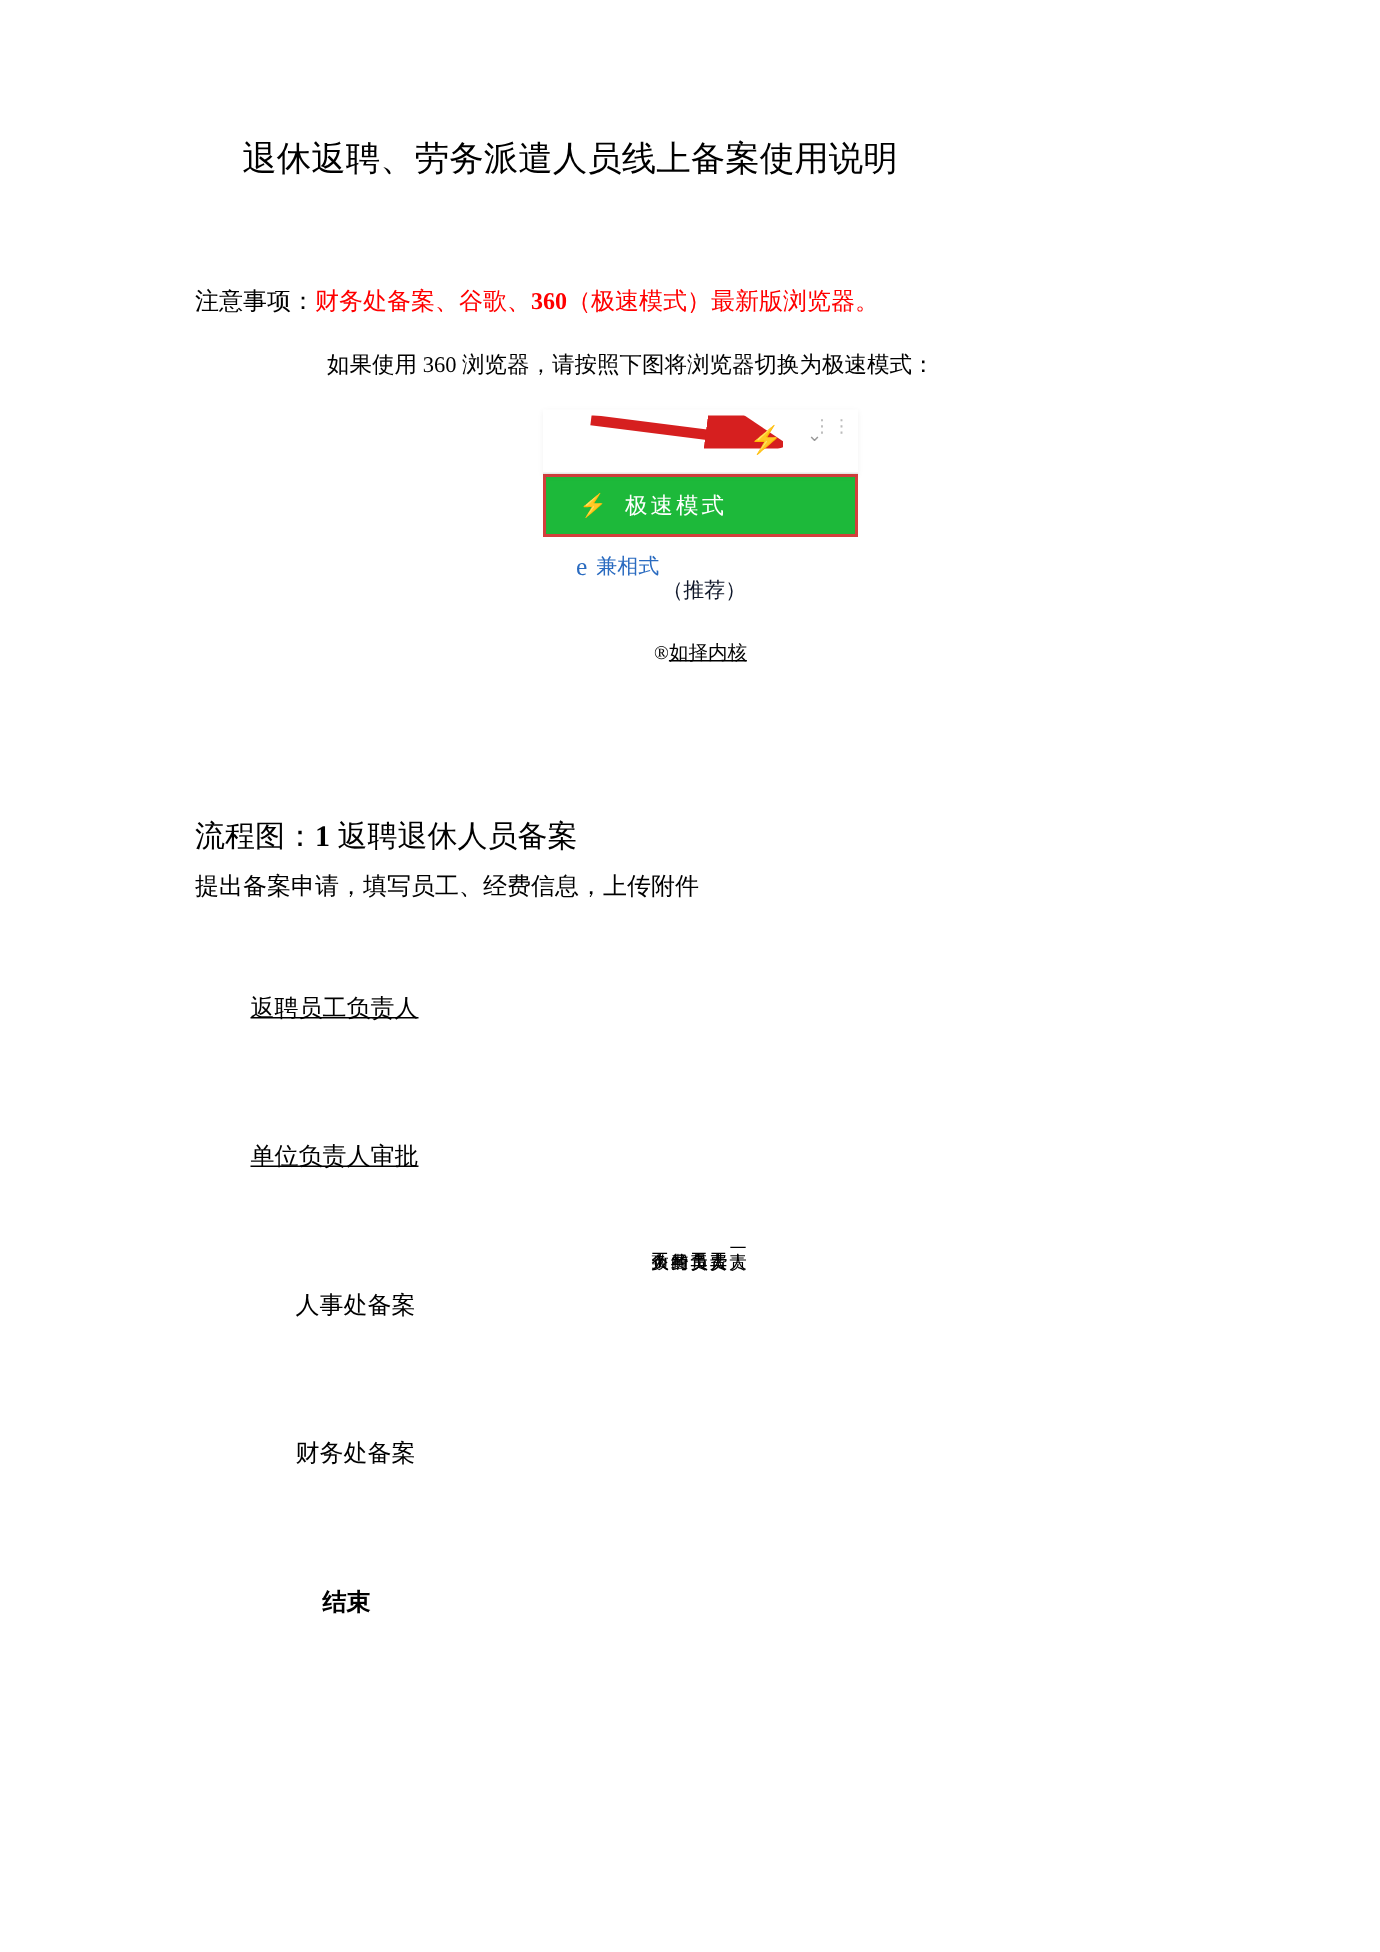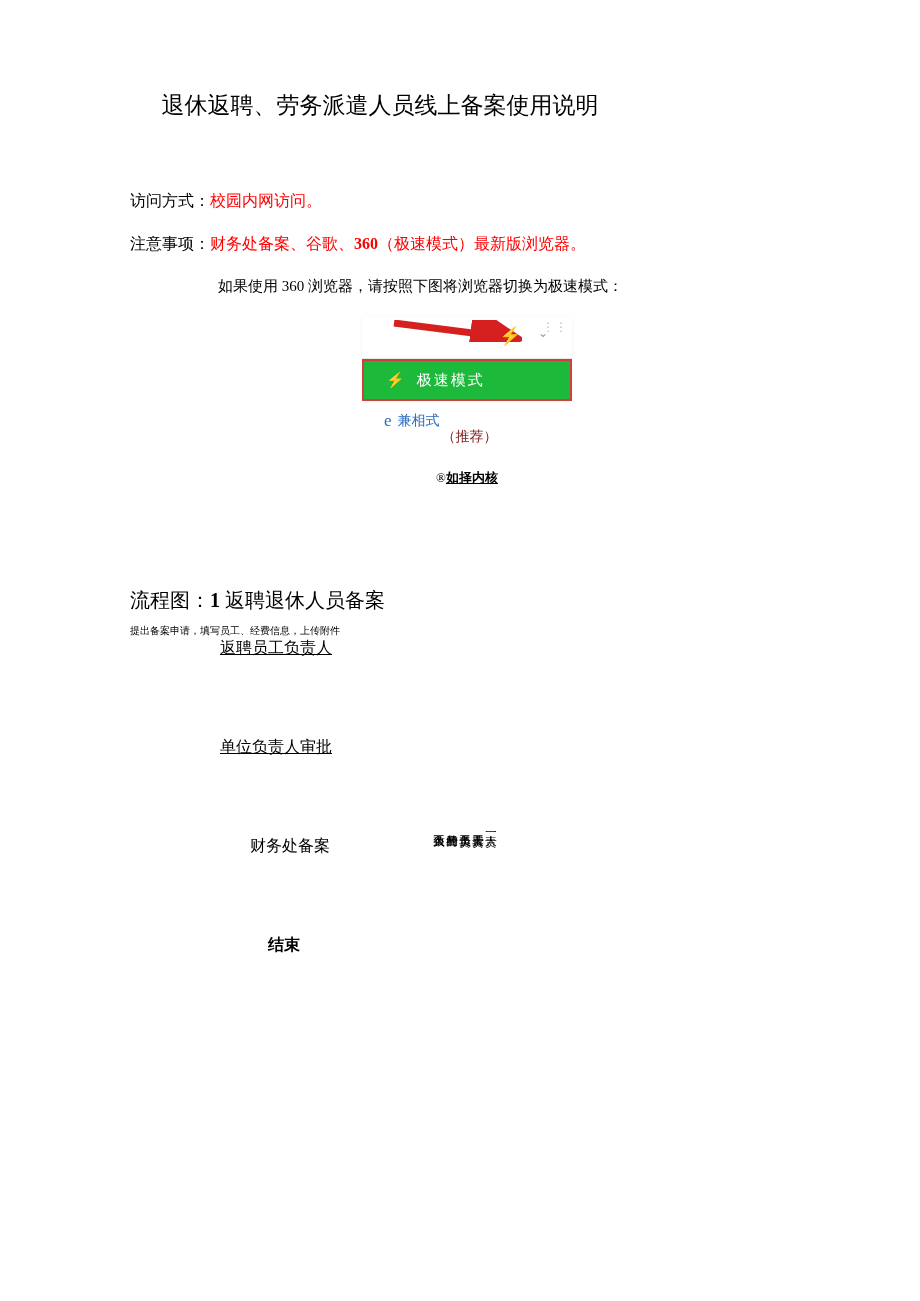--- a/index.html
+++ b/index.html
@@ -92,41 +92,42 @@
       font-size: 14px;
       color: #2a6bc0;
       font-family: "Microsoft YaHei", sans-serif;
     }
     .bf-compat .e {
       color: #2a6bc0;
       font-family: "Times New Roman", serif;
       font-size: 17px;
       margin-right: 6px;
     }
-    .bf-compat .grey { color: #7f1d1d; margin-left: 2px; margin-top: 32px;}
+    .bf-compat .grey { color: #0f172a; margin-left: 2px; margin-top: 32px;}
     .bf-kernel {
       margin-top: 28px;
       text-align: center;
       width: 210px;
       font-size: 13px;
       font-family: "SimSun", serif;
     }
-    .bf-kernel .u { text-decoration: underline; font-weight: bold; }
+    .bf-kernel .u { text-decoration: underline; font-weight: normal; }
     .flow-title {
       font-size: 20px;
       margin: 100px 0 10px 0;
       font-family: "SimSun", serif;
     }
     .flow-title .num { font-family: "Times New Roman", serif; font-weight: bold; }
     .flow-sub {
-      font-size: 10px;
+      font-size: 16px;
+      margin-bottom: 60px;
       font-family: Liberation Sans, sans-serif;
     }
     .flow {
-      margin-left: 90px;
+      margin-left: 37px;
       position: relative;
     }
     .step {
       font-size: 16px;
       margin-bottom: 78px;
       font-family: "SimSun", serif;
       position: relative;
     }
     .step.underline { text-decoration: underline; }
     .step:last-child { margin-bottom: 0; font-weight: bold; }
@@ -149,23 +150,20 @@
       line-height: 13px;
       letter-spacing: 0px;
     }
   </style>
 </head>
 <body>
 
 <div class="page">
   <div class="title">退休返聘、劳务派遣人员线上备案使用说明</div>
 
-  <div class="line">
-    <span>访问方式：</span><span class="red">校园内网访问。</span>
-  </div>
 
   <div class="line">
     <span>注意事项：</span><span class="red"><span>财务处备案、谷歌、</span><span class="num">360</span><span>（极速模式）最新版浏览器。</span></span>
   </div>
 
   <div class="sub">
     <span>如果使用 </span><span class="num">360</span><span> 浏览器，请按照下图将浏览器切换为极速模式：</span>
   </div>
 
   <div class="browser-fig">
@@ -197,20 +195,21 @@
   </div>
 
   <div class="flow-title">
     <span>流程图：</span><span class="num">1</span><span> 返聘退休人员备案</span>
   </div>
   <div class="flow-sub">提出备案申请，填写员工、经费信息，上传附件</div>
 
   <div class="flow">
     <div class="step underline">返聘员工负责人</div>
     <div class="step underline">单位负责人审批</div>
+    <div class="step step4">人事处备案</div>
     <div class="step step5">财务处备案</div>
     <div class="step step6">结束</div>
   </div>
 </div>
 
 <div class="side-note">
   <span class="vcol">负不人致</span>
   <span class="vcol">与的费经</span>
   <span class="vcol">负工员责</span>
   <span class="vcol">工费人责</span>

